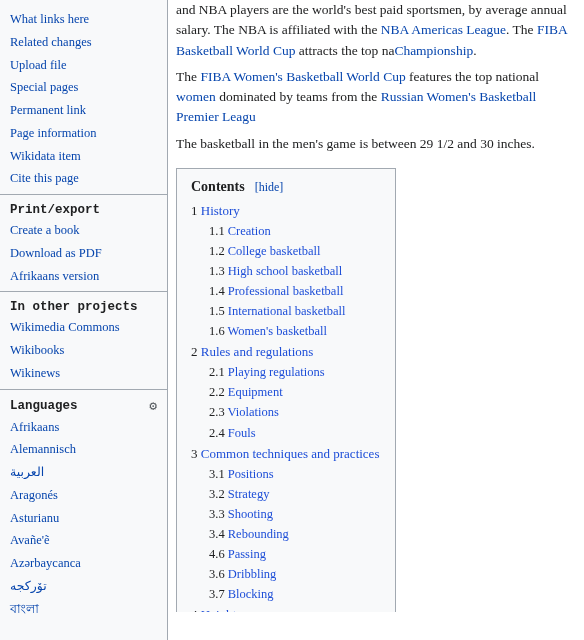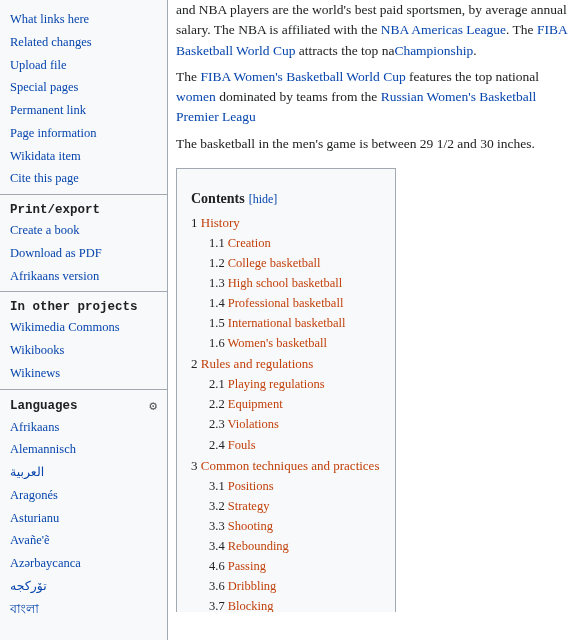--- a/index.html
+++ b/index.html
@@ -85,23 +85,22 @@
       display: inline-block;
       min-width: 220px;
       max-width: 380px;
       margin: 8px 0 6px 0;
       font-size: 13px;
     }
 
     .toc-title-row {
       display: flex;
       align-items: baseline;
-      gap: 4px;
+      gap: 10px;
       margin-bottom: 6px;
-      margin-top: 12px;
     }
 
     .toc-title {
       font-weight: bold;
       font-size: 14px;
     }
 
     .toc-toggle {
       color: #0645ad;
       font-size: 12px;
@@ -126,21 +125,21 @@
 
     .toc-sub {
       padding-left: 18px;
     }
 
     .toc-sub .toc-item {
       font-size: 12.5px;
     }
 
     .toc-link {
-      color: #c2410c;
+      color: #1d4ed8;
       text-decoration: none;
     }
 
     .toc-num {
       color: #202122;
     }
   </style>
 </head>
 <body>
 

